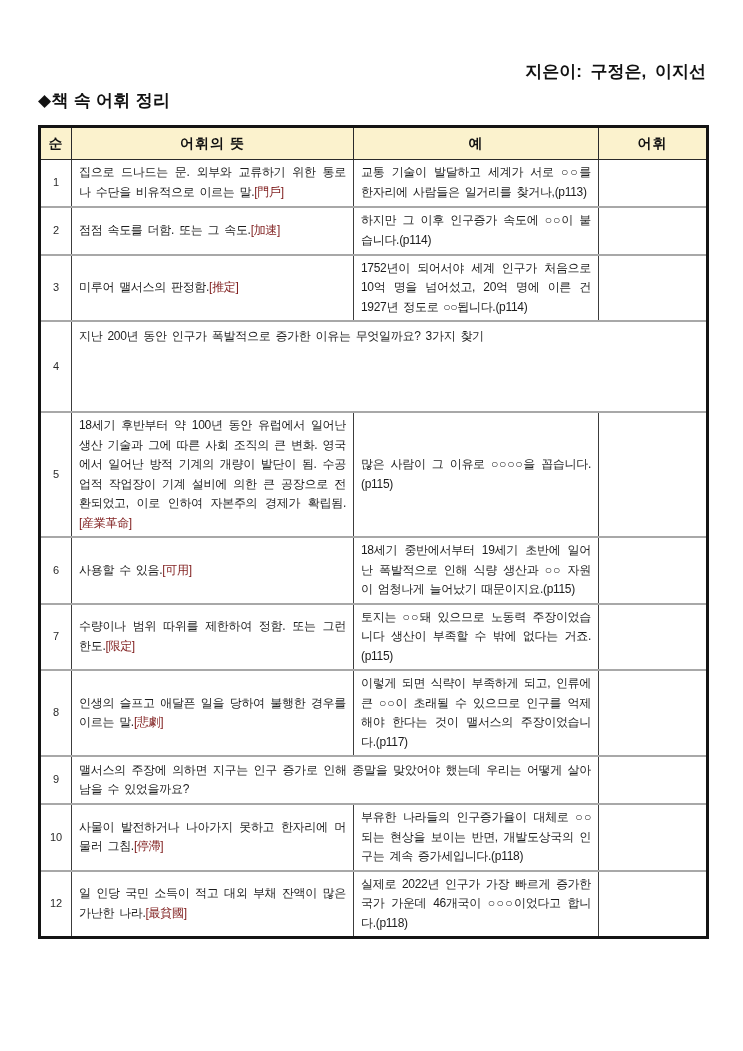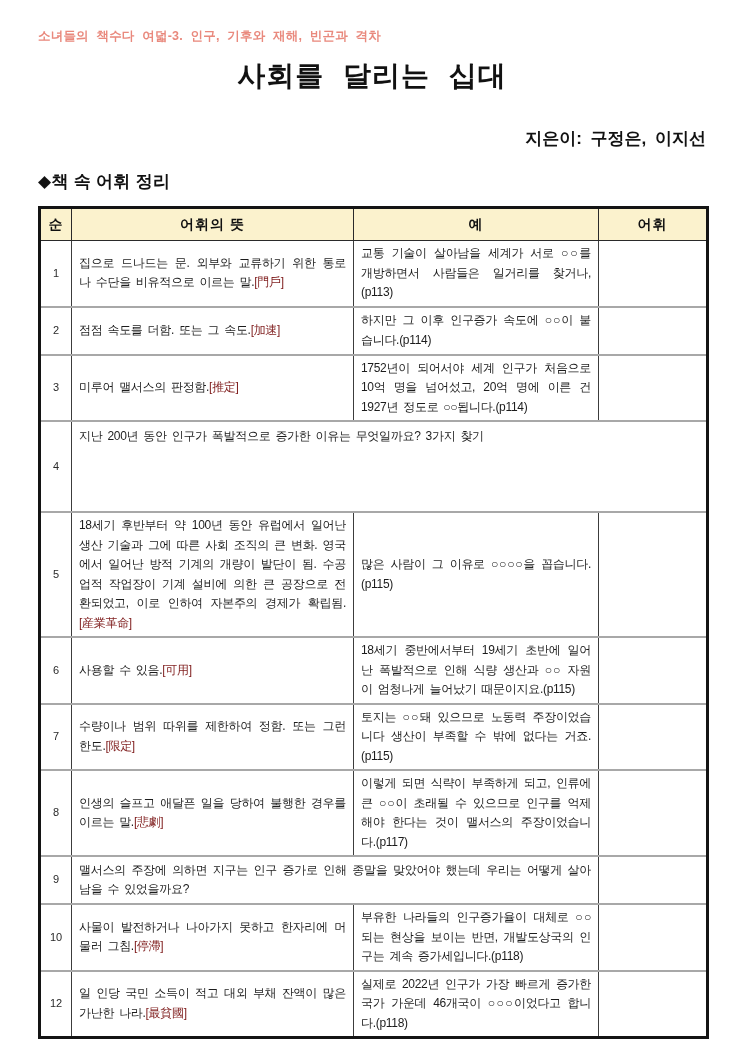--- a/index.html
+++ b/index.html
@@ -14,21 +14,21 @@
   }
   .title{
     font-size:28px;font-weight:900;text-align:center;
     margin:12px 0 0 0;word-spacing:10px;letter-spacing:1px;color:#111;
   }
   .author{
     font-size:17px;font-weight:bold;text-align:right;
     margin-top:32px;word-spacing:4px;color:#111;
   }
   .section-heading{
-    font-size:17px;font-weight:bold;margin-top:20px;color:#111;letter-spacing:0.3px;
+    font-size:17px;font-weight:bold;margin-top:6px;color:#111;letter-spacing:0.3px;
   }
   table{
     border-collapse:collapse;width:668px;margin-top:13px;
     table-layout:fixed;border:3px solid #141414;
   }
   th{
     background:#fbf2cd;font-size:14px;font-weight:bold;height:29px;
     border:1px solid #2a2a2a;color:#111;letter-spacing:1px;
   }
   td{
@@ -43,22 +43,20 @@
     letter-spacing:0;word-spacing:0;
   }
   .text-cell{text-align:justify;}
   .hanja{color:#7f1d1d;}
   .q-top{vertical-align:top;padding-top:5px;}
 </style>
 </head>
 <body>
 
 <div class="page">
-  <div class="series-label">소녀들의 책수다 여덟-3. 인구, 기후와 재해, 빈곤과 격차</div>
-  <h1 class="title">사회를 달리는 십대</h1>
   <div class="author">지은이: 구정은, 이지선</div>
   <div class="section-heading"><span>◆</span><span>책 속 어휘 정리</span></div>
 
   <table>
     <colgroup>
       <col style="width:32px">
         <col style="width:282px">
         <col style="width:245px">
         <col style="width:109px">
     </colgroup>
@@ -67,21 +65,21 @@
           <th>순</th>
           <th>어휘의 뜻</th>
           <th>예</th>
           <th>어휘</th>
         </tr>
     </thead>
     <tbody>
         <tr style="height: 47px;">
           <td class="num-cell">1</td>
           <td class="text-cell"><span>집으로 드나드는 문. 외부와 교류하기 위한 통로나 수단을 비유적으로 이르는 말.</span><span class="hanja">[門戶]</span></td>
-          <td class="text-cell">교통 기술이 살아남을 세계가 서로 ○○를 개방하면서 사람들은 일거리를 찾거나,(p113)</td>
+          <td class="text-cell">교통 기술이 발달하고 세계가 서로 ○○를 한자리에 사람들은 일거리를 찾거나,(p113)</td>
           <td></td>
         </tr>
         <tr style="height: 48px;">
           <td class="num-cell">2</td>
           <td class="text-cell"><span>점점 속도를 더함. 또는 그 속도.</span><span class="hanja">[加速]</span></td>
           <td class="text-cell">하지만 그 이후 인구증가 속도에 ○○이 붙습니다.(p114)</td>
           <td></td>
         </tr>
         <tr style="height: 60px;">
           <td class="num-cell">3</td>

